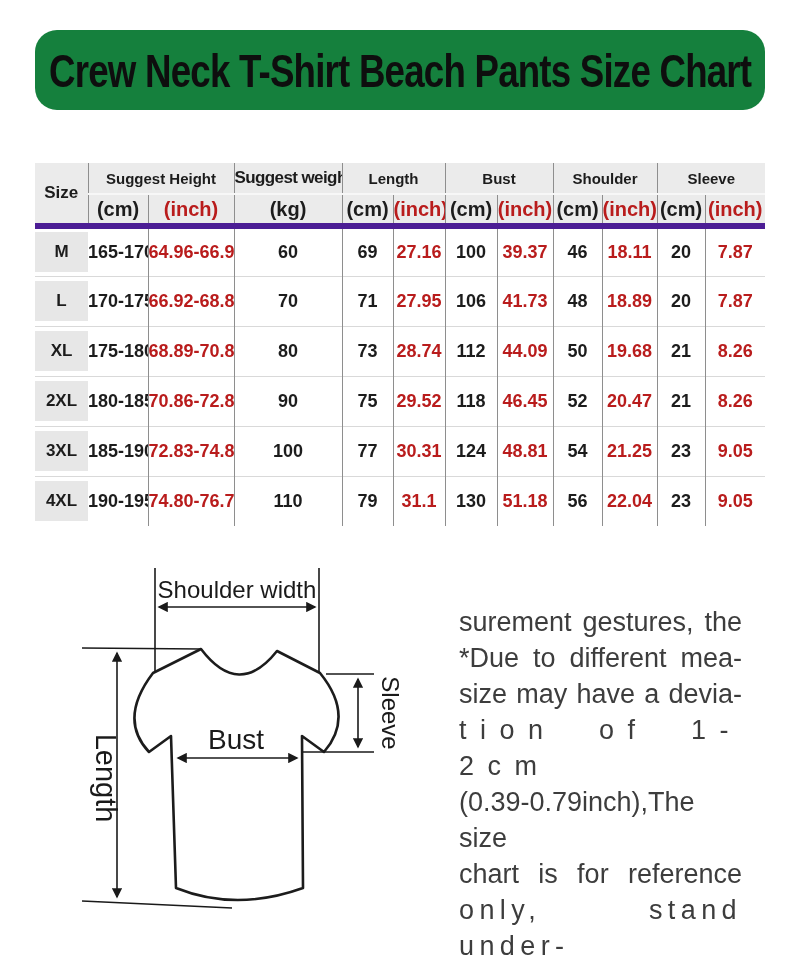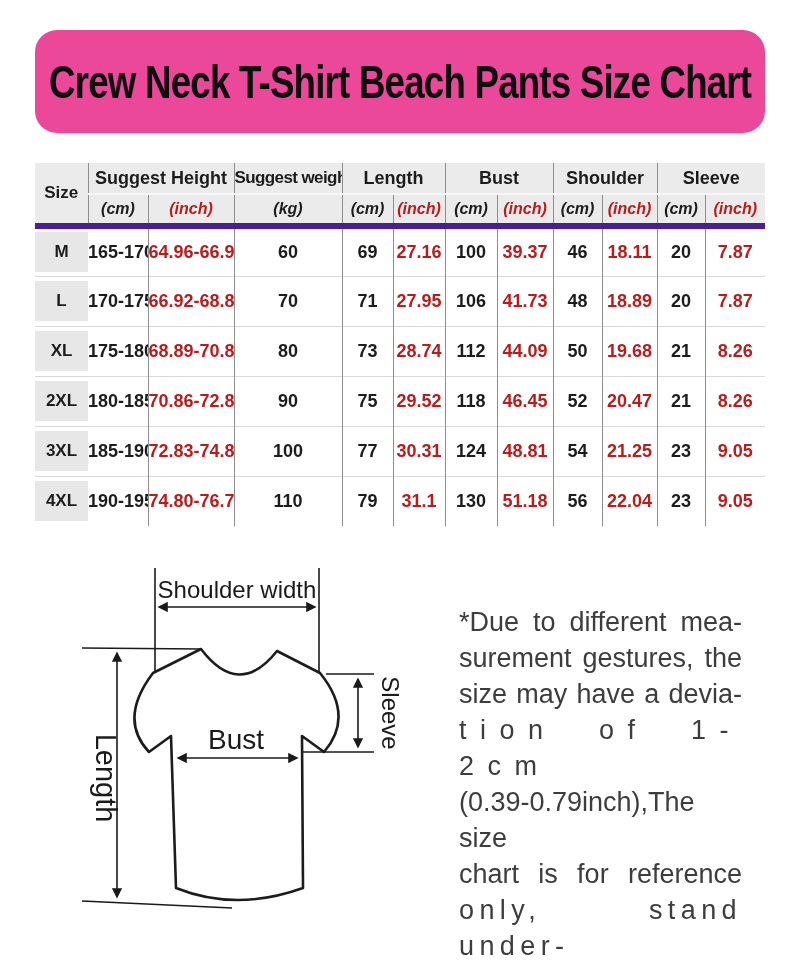--- a/index.html
+++ b/index.html
@@ -4,42 +4,42 @@
 <style>
   * { margin:0; padding:0; box-sizing:border-box; }
   html,body { background:#fff; }
   body {
     width:800px; height:971px; position:relative; overflow:hidden;
     font-family:"Liberation Sans", sans-serif; color:#1c1c1c;
   }
 
   
   .banner {
-    position:absolute; left:35px; top:30px; width:730px; height:103px;
-    background:#ec4899; border-radius:22px;
+    position:absolute; left:35px; top:30px; width:730px; height:80px;
+    background:#15803d; border-radius:22px;
     display:flex; align-items:center; justify-content:center; overflow:hidden;
   }
   .banner h1 {
     font-size:47px; font-weight:bold; color:#0e0e0e; white-space:nowrap;
     letter-spacing:-1px; transform:scaleX(0.78);
   }
 
   
   table.size-table {
     position:absolute; left:35px; top:163px; width:730px;
     border-collapse:collapse; table-layout:fixed;
   }
   table.size-table th, table.size-table td {
     text-align:center; vertical-align:middle; font-weight:bold;
     padding:0; white-space:nowrap; overflow:hidden;
   }
   thead th { background:#ebebeb; font-size:17px; }
   thead tr:first-child th { height:31px; }
-  thead tr:nth-child(2) th { height:32px; font-size:16px;font-style:italic; }
-  thead th.group { font-size:18px; }
+  thead tr:nth-child(2) th { height:32px; font-size:20px; }
+  thead th.group { font-size:15px; }
   thead th.tight { letter-spacing:-0.6px; font-size:17px; }
   tbody td { height:50px; font-size:18px; }
   .v  { border-left:1px solid #8e8e8e; }
   .gb { border-bottom:2px solid #f7f7f7; }     
   .hb { border-bottom:6px solid #4c1d95; }     
   tbody tr + tr td { border-top:1px solid #d9d9d9; }
   .red { color:#b91c1c; }
   td.size-col { padding:5px 0; }
   .size-pill {
     background:#e7e7e7; height:40px; width:100%;
@@ -247,21 +247,21 @@
     <g stroke="#1a1a1a" stroke-width="1.6">
       <line x1="52" y1="92" x2="171" y2="93"></line>
       <line x1="52" y1="345" x2="202" y2="352"></line>
       <line x1="87" y1="97" x2="87" y2="341" marker-start="url(#arr)" marker-end="url(#arr)"></line>
     </g>
     <text class="len" x="66" y="222" text-anchor="middle" transform="rotate(90 66 222)">Length</text>
   </svg>
 </div>
 
 <div class="disclaimer">
+  <div class="line">surement gestures, the</div>
   <div class="line">*Due to different mea-</div>
-  <div class="line">surement gestures, the</div>
   <div class="line">size may have a devia-</div>
   <div class="line ls-xl">tion of 1-2cm</div>
   <div class="line">(0.39-0.79inch),The size</div>
   <div class="line">chart is for reference</div>
   <div class="line ls-md">only, stand under-</div>
   <div class="line last">stand!</div>
 </div>
 
 </body></html>

